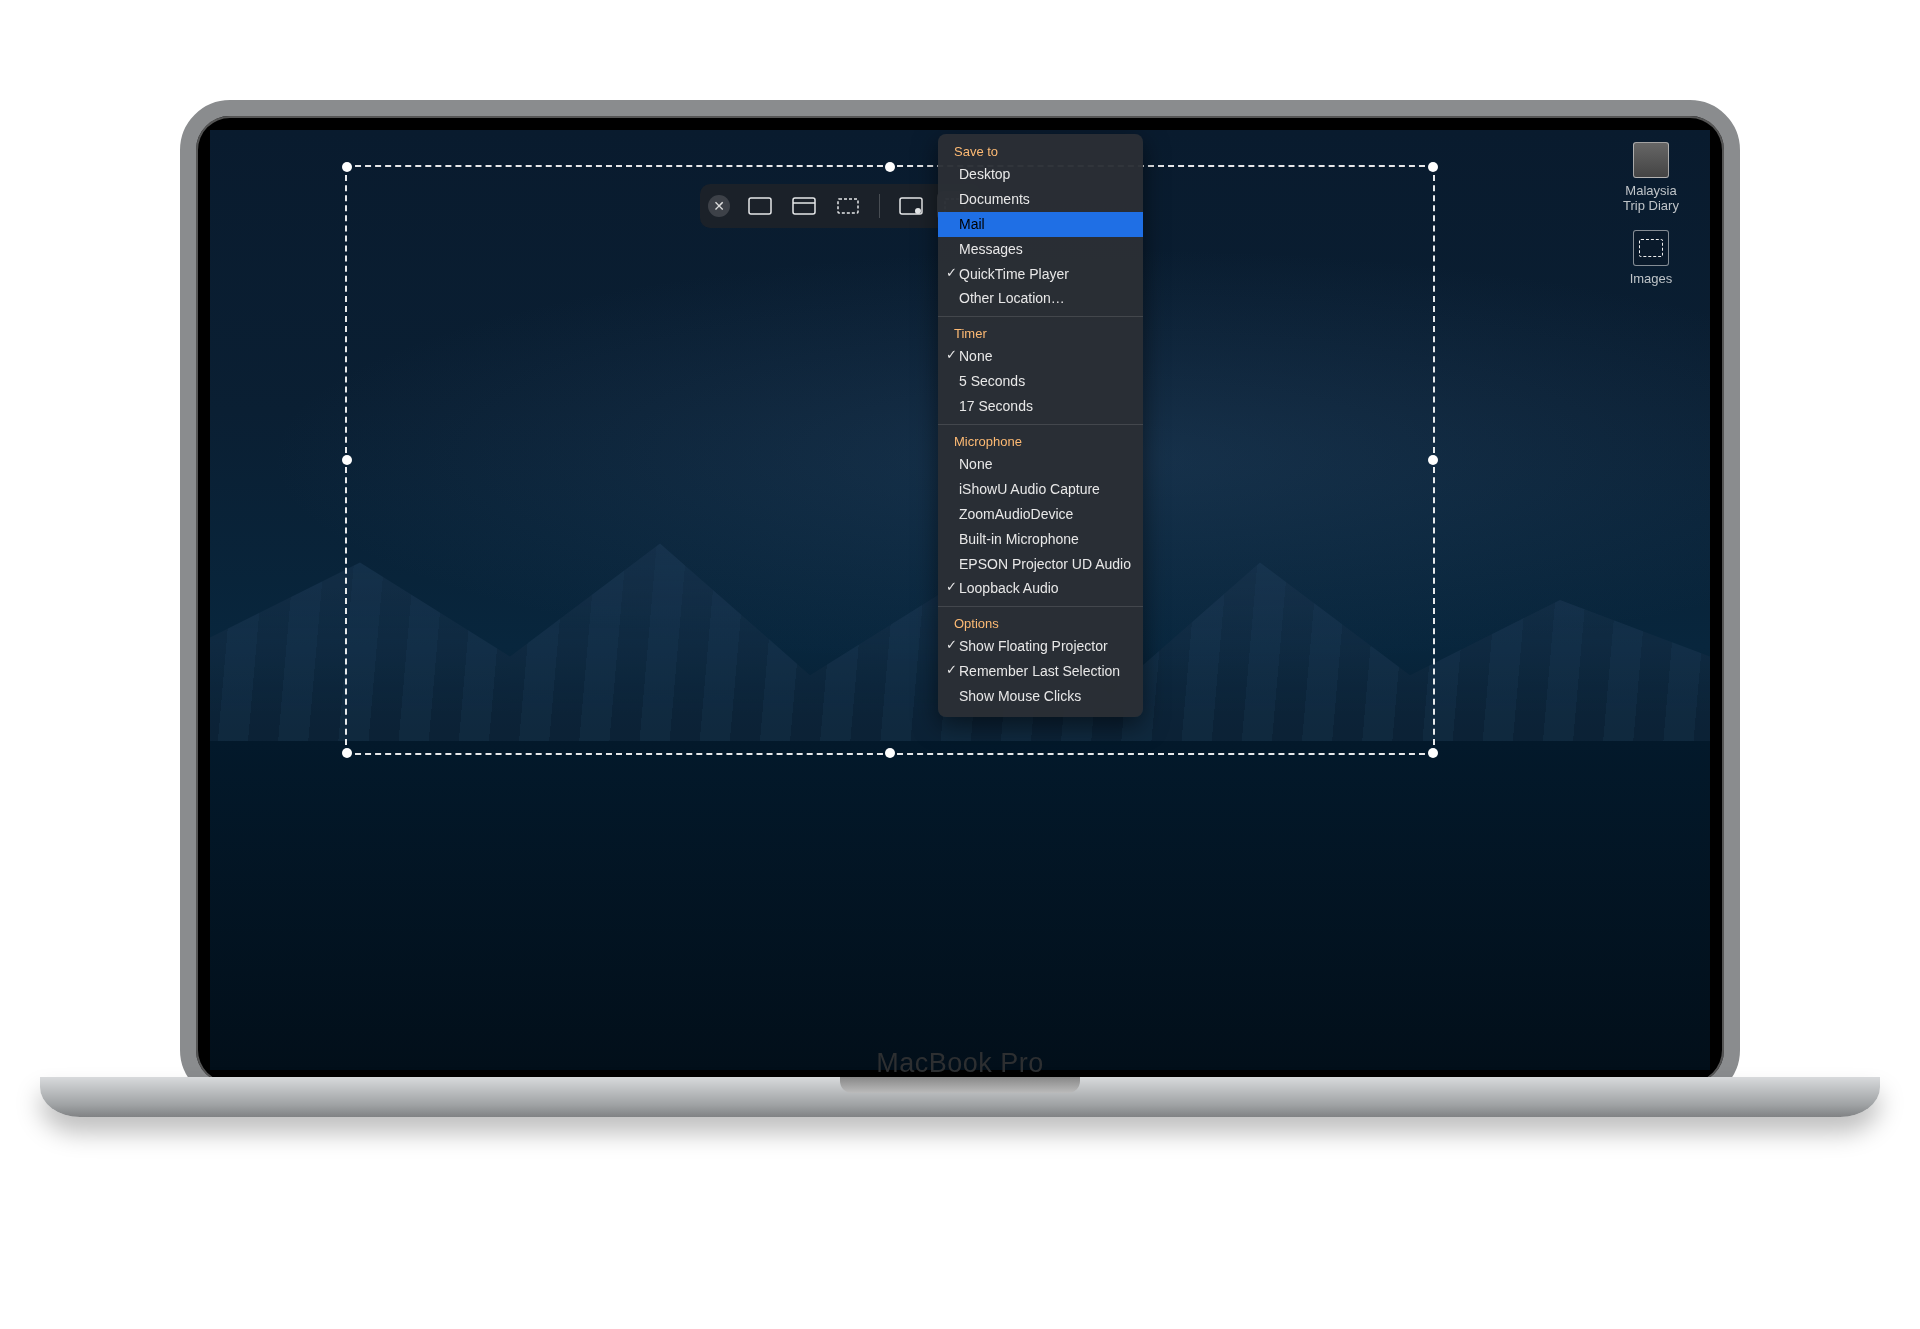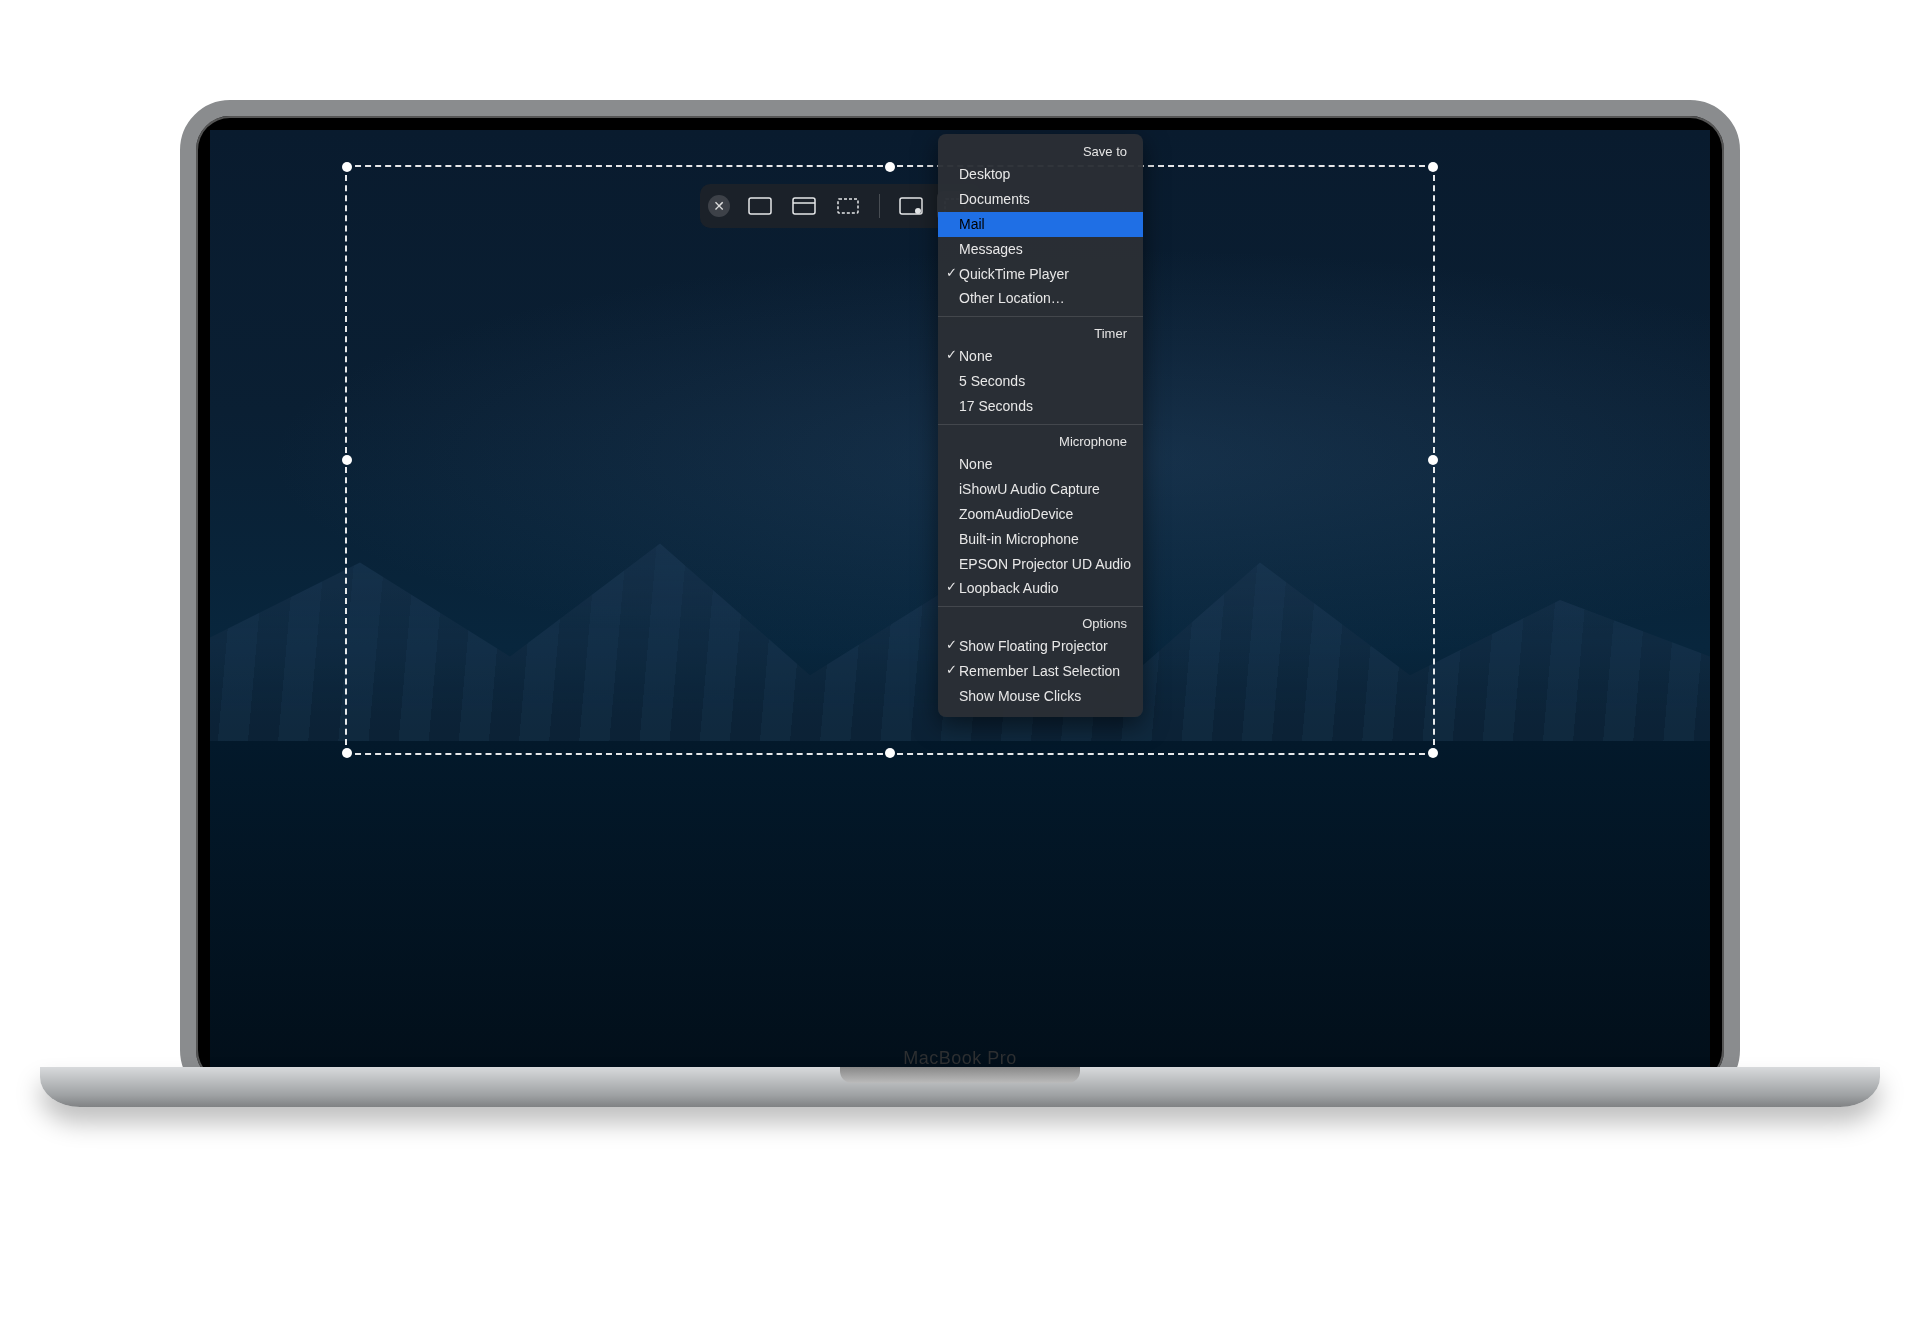--- a/index.html
+++ b/index.html
@@ -158,24 +158,23 @@
     left: 728px;
     width: 205px;
     background: rgba(42,46,53,.97);
     border-radius: 8px;
     padding: 6px 0 8px;
     box-shadow: 0 8px 24px rgba(0,0,0,.5);
     font-size: 14px;
     color: #e8e8e8;
   }
   .menu .section-title {
-    color: #e5e5e5;
+    color: #fdba74;
     padding: 4px 16px 3px;
     font-size: 13px;
-    text-align: right;
   }
   .menu .item {
     display: flex;
     align-items: center;
     padding: 3px 10px 3px 21px;
     cursor: pointer;
     position: relative;
     line-height: 1.35;
   }
   .menu .item.highlight {
@@ -212,34 +211,45 @@
     width: 240px; height: 16px;
     background: linear-gradient(180deg, #888, #bbb);
     border-bottom-left-radius: 12px;
     border-bottom-right-radius: 12px;
   }
   .brand-below {
     margin-top: -52px;
     z-index: 5;
     position: relative;
     color: #2d2f31;
-    font-size: 18px;
+    font-size: 27px;
     letter-spacing: 0.5px;
   }
 </style>
 </head>
 <body>
 
 <div class="stage">
   <div class="lid">
     <div class="screen">
       <div class="wallpaper"></div>
       <div class="mountains"></div>
       <div class="water"></div>
 
+      <div class="desktop-icons">
+        <div class="desktop-icon">
+          <div class="thumb doc"></div>
+          <div class="label">Malaysia
+Trip Diary</div>
+        </div>
+        <div class="desktop-icon">
+          <div class="thumb folder"></div>
+          <div class="label">Images</div>
+        </div>
+      </div>
 
       <div class="selection">
         <div class="handle" style="left:0;top:0"></div>
         <div class="handle" style="left:50%;top:0"></div>
         <div class="handle" style="left:100%;top:0"></div>
         <div class="handle" style="left:0;top:50%"></div>
         <div class="handle" style="left:100%;top:50%"></div>
         <div class="handle" style="left:0;top:100%"></div>
         <div class="handle" style="left:50%;top:100%"></div>
         <div class="handle" style="left:100%;top:100%"></div>

